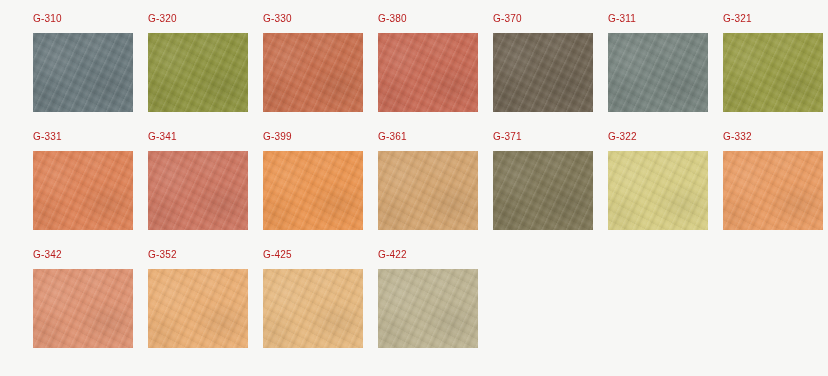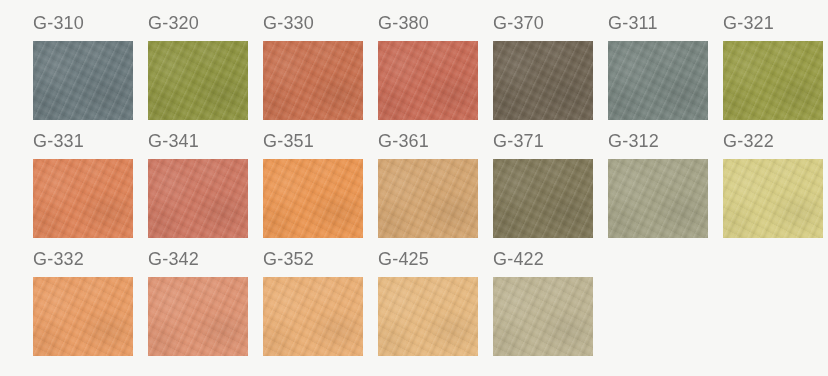--- a/index.html
+++ b/index.html
@@ -26,23 +26,23 @@
     align-content: start;
   }
   .swatch-cell {
     width: 115px;
     height: 118px;
     display: flex;
     flex-direction: column;
     align-items: flex-start;
   }
   .swatch-label {
-    font-size: 18px;
+    font-size: 10px;
     line-height: 1;
-    color: #737373;
+    color: #b91c1c;
     letter-spacing: 0.2px;
     margin-bottom: 9px;
     white-space: nowrap;
     user-select: none;
   }
   .swatch-chip {
     position: relative;
     width: 100px;
     height: 79px;
     overflow: hidden;
@@ -119,34 +119,30 @@
     </div>
     <div class="swatch-cell">
       <div class="swatch-label">G-331</div>
       <div class="swatch-chip" style="background-color: rgb(221, 130, 87);"></div>
     </div>
     <div class="swatch-cell">
       <div class="swatch-label">G-341</div>
       <div class="swatch-chip" style="background-color: rgb(204, 118, 97);"></div>
     </div>
     <div class="swatch-cell">
-      <div class="swatch-label">G-351</div>
+      <div class="swatch-label">G-399</div>
       <div class="swatch-chip" style="background-color: rgb(234, 149, 81);"></div>
     </div>
     <div class="swatch-cell">
       <div class="swatch-label">G-361</div>
       <div class="swatch-chip" style="background-color: rgb(210, 164, 112);"></div>
     </div>
     <div class="swatch-cell">
       <div class="swatch-label">G-371</div>
       <div class="swatch-chip" style="background-color: rgb(126, 118, 87);"></div>
-    </div>
-    <div class="swatch-cell">
-      <div class="swatch-label">G-312</div>
-      <div class="swatch-chip" style="background-color: rgb(163, 162, 134);"></div>
     </div>
     <div class="swatch-cell">
       <div class="swatch-label">G-322</div>
       <div class="swatch-chip" style="background-color: rgb(214, 205, 132);"></div>
     </div>
     <div class="swatch-cell">
       <div class="swatch-label">G-332</div>
       <div class="swatch-chip" style="background-color: rgb(232, 155, 99);"></div>
     </div>
     <div class="swatch-cell">

